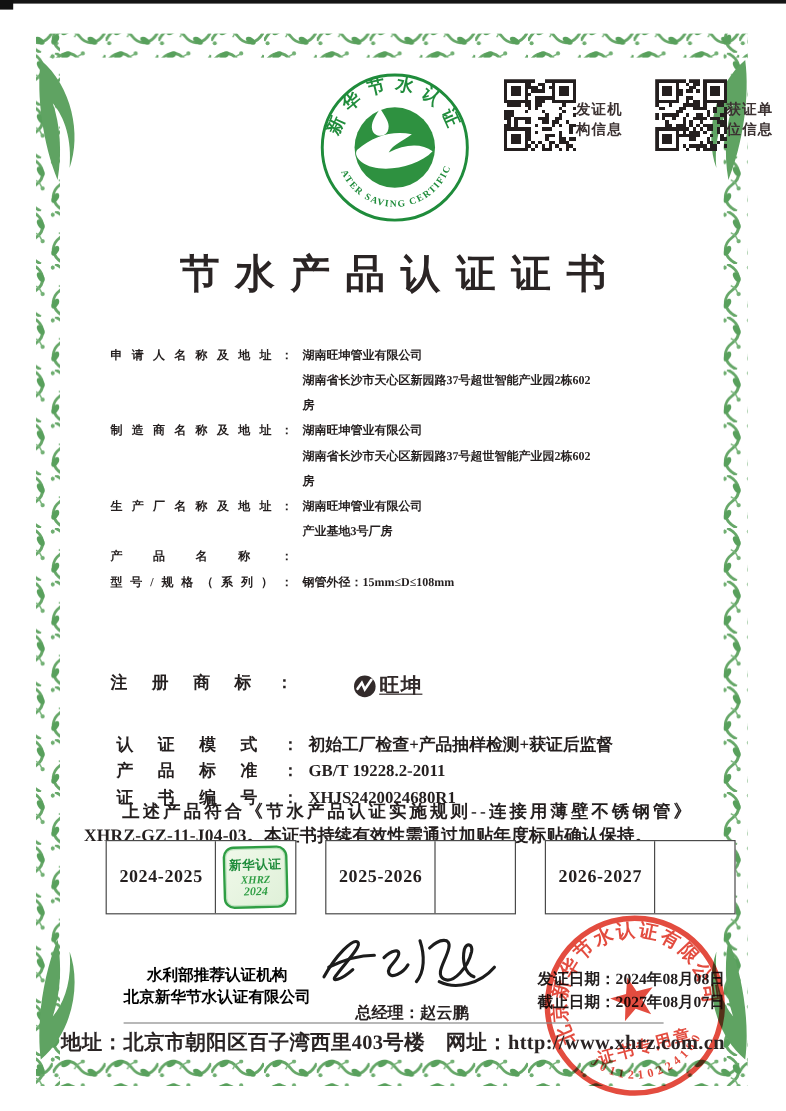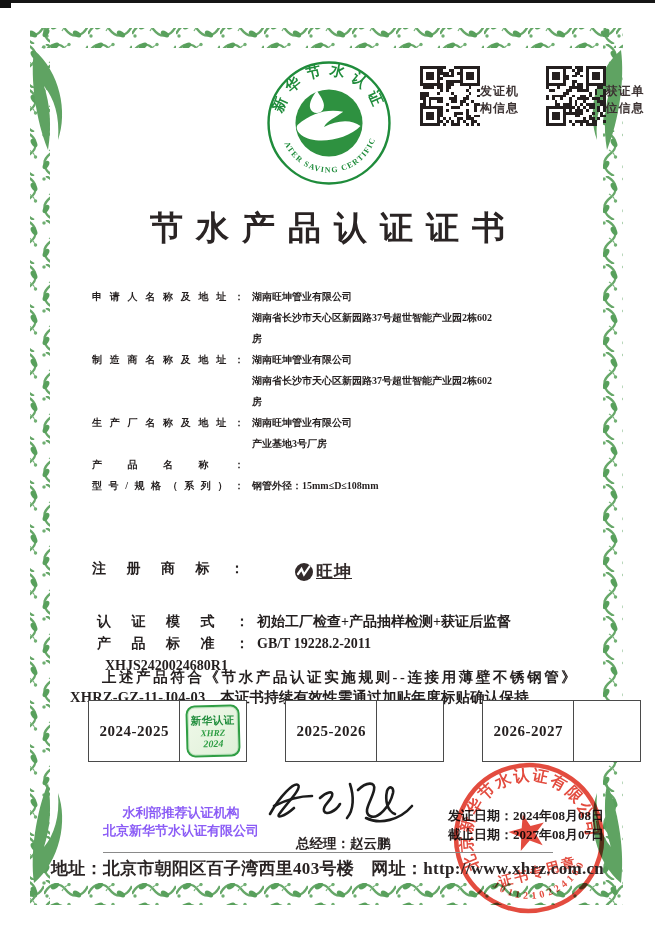--- a/index.html
+++ b/index.html
@@ -27,34 +27,34 @@
   .tm-label{width:152px;text-align:justify;text-align-last:justify;}
   .tm-mark{display:flex;align-items:center;margin-left:10px;}
   .tm-name{font-size:17px;font-weight:bold;color:#332b2b;letter-spacing:1px;margin-left:2px;text-decoration:underline;}
 
   .certrows{position:absolute;left:97px;top:611px;width:486px;font-size:14px;font-weight:600;line-height:22px;}
 
   .statement{position:absolute;left:70px;top:667px;width:516px;font-size:14.5px;font-weight:600;line-height:20px;}
   .st-l1{text-indent:2.2em;letter-spacing:2.6px;}
   .st-l2{letter-spacing:0.2px;}
 
-  .yboxes{position:absolute;left:88px;top:700px;display:flex;gap:38px;align-items:flex-end;}
+  .yboxes{position:absolute;left:88px;top:700px;display:flex;gap:24px;align-items:flex-end;}
   .ybox{width:159px;height:62px;border:1.5px solid #4a4a4a;display:flex;background:#fff;box-sizing:border-box;}
   .ycell-l{width:58%;display:flex;align-items:center;justify-content:center;
            font-size:15px;font-weight:600;letter-spacing:0.5px;}
   .ycell-r{width:42%;border-left:1.5px solid #4a4a4a;display:flex;align-items:center;justify-content:center;}
   .sticker{width:50px;height:48px;border:2px solid #2f9e44;border-radius:9px;
            background:linear-gradient(135deg,#f0f9ea,#dff0d8);display:flex;flex-direction:column;
            align-items:center;justify-content:center;transform:rotate(-1.5deg);box-shadow:0 0 0 1px #bfe3bf inset;}
   .stk1{font-size:10.5px;font-weight:bold;color:#1f8c3b;letter-spacing:0.5px;}
   .stk2{font-size:9px;font-weight:bold;font-style:italic;color:#2f9e44;}
   .stk3{font-size:10px;font-weight:bold;font-style:italic;color:#2f9e44;}
 
   .issuer{position:absolute;left:95px;top:804px;width:172px;text-align:center;
-          font-size:13px;font-weight:bold;line-height:17.5px;color:#8b5cf6;}
+          font-size:13px;font-weight:bold;line-height:17.5px;color:#000000;}
   .signature{position:absolute;left:262px;top:768px;}
   .signer{position:absolute;left:296px;top:835px;font-size:13.5px;font-weight:600;color:#2a2424;}
   .dates{position:absolute;left:448px;top:806px;font-size:13px;font-weight:600;line-height:19px;color:#221d1d;}
   .seal{position:absolute;left:443px;top:752px;opacity:0.9;mix-blend-mode:multiply;}
 
   .divline{position:absolute;left:103px;top:852px;width:450px;border-top:1px solid #8a8a8a;}
   .address{position:absolute;left:0;top:857px;width:655px;text-align:center;
            font-size:17px;font-weight:600;color:#2a2424;letter-spacing:0.3px;}
 </style>
 </head>
@@ -450,20 +450,21 @@
   <div class="certrows">
     <div class="frow">
         <div class="flabel">认证模式：</div>
       <div class="fval">初始工厂检查+产品抽样检测+获证后监督</div>
       </div>
     <div class="frow">
         <div class="flabel">产品标准：</div>
       <div class="fval">GB/T 19228.2-2011</div>
       </div>
     <div class="frow">
+        <div class="flabel">证书编号：</div>
       <div class="fval">XHJS2420024680R1</div>
       </div>
   </div>
 
   <div class="statement">
     <div class="st-l1">上述产品符合《节水产品认证实施规则--连接用薄壁不锈钢管》</div>
     <div class="st-l2">XHRZ-GZ-11-J04-03。本证书持续有效性需通过加贴年度标贴确认保持。</div>
   </div>
 
   <div class="yboxes">

